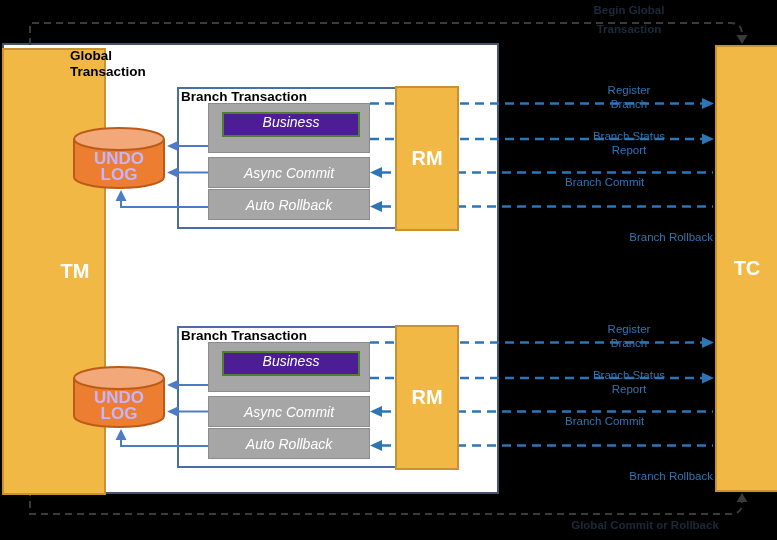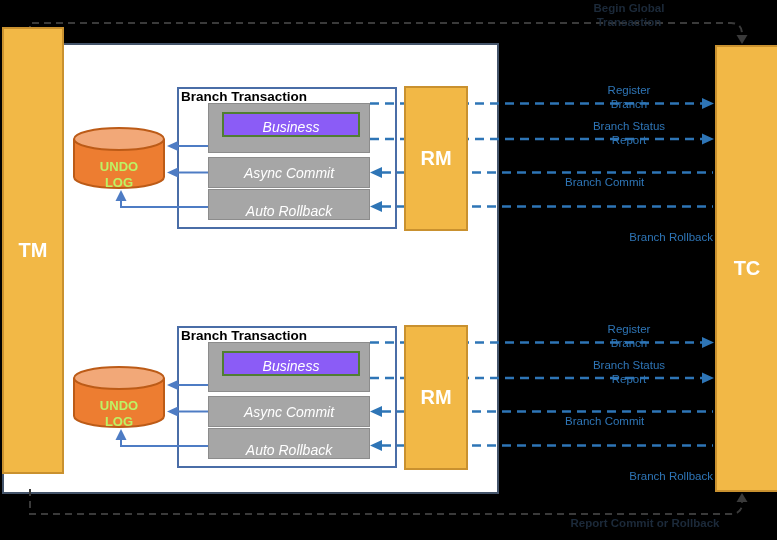--- a/index.html
+++ b/index.html
@@ -2,43 +2,43 @@
 <html><head>
 <meta charset="utf-8">
 <style>
   html,body{margin:0;padding:0;background:#000;}
   #canvas{position:relative;width:777px;height:540px;background:#000;overflow:hidden;
           font-family:"Liberation Sans",sans-serif;}
   .abs{position:absolute;}
   .whitebox{left:2px;top:43px;width:493px;height:447px;background:#fff;border:2px solid #44546A;}
   .actor{background:#F2B846;border:2px solid #C9912F;color:#fff;font-weight:bold;font-size:20px;
          display:flex;align-items:center;justify-content:center;}
-  .tm{left:2px;top:27px;width:58px;height:443px;}
+  .tm{left:2px;top:48px;width:58px;height:443px;padding-left:42px;}
   .tc{left:715px;top:45px;width:60px;height:443px;}
   .gt-title{left:70px;top:48px;width:95px;font-size:13.5px;font-weight:bold;color:#000;line-height:16px;}
-  .darklabel{color:#1C2A3A;font-size:11.5px;font-weight:bold;line-height:14px;text-align:center;}
+  .darklabel{color:#1C2A3A;font-size:11.5px;font-weight:bold;line-height:19px;text-align:center;}
   .begin{left:565px;top:1px;width:128px;}
   .finish{left:560px;top:516px;width:170px;}
   .group{position:absolute;left:0;width:749px;height:150px;}
   .g1{top:87px;} .g2{top:326px;}
   .branchbox{left:177px;top:0;width:216px;height:138px;border:2px solid #4A6DA7;background:transparent;}
   .branchtitle{left:181px;top:2px;font-size:13.5px;font-weight:bold;color:#000;white-space:nowrap;}
   .graybox{background:#A6A6A6;border:1px solid #8C8C8C;}
   .bizwrap{left:208px;top:16px;width:160px;height:48px;}
-  .bizgreen{left:222px;top:25px;width:134px;height:21px;background:#8b5cf6;border:2px solid #507E32;
-            display:flex;align-items:flex-end;justify-content:center;}
+  .bizgreen{left:222px;top:25px;width:134px;height:21px;background:#4c1d95;border:2px solid #507E32;
+            display:flex;align-items:flex-start;justify-content:center;}
   .itl{color:#fff;font-style:italic;font-size:14px;}
   .asyncbox{left:208px;top:70px;width:160px;height:29px;display:flex;align-items:center;justify-content:center;}
-  .autobox{left:208px;top:102px;width:160px;height:29px;display:flex;align-items:flex-end;justify-content:center;}
-  .rm{left:404px;top:-1px;width:60px;height:141px;justify-content:center;}
-  .undotext{left:89px;top:72px;width:60px;text-align:center;color:#bef264;font-weight:bold;
-            font-size:13px;line-height:16px;}
+  .autobox{left:208px;top:102px;width:160px;height:29px;display:flex;align-items:center;justify-content:center;}
+  .rm{left:395px;top:-1px;width:60px;height:141px;justify-content:center;}
+  .undotext{left:89px;top:64px;width:60px;text-align:center;color:#c4b5fd;font-weight:bold;
+            font-size:17px;line-height:16px;}
   .msg{color:#2E75B6;font-size:11.5px;font-weight:normal;line-height:14px;}
   .msg-register{left:594px;top:-4px;width:70px;text-align:center;}
-  .msg-status{left:584px;top:32px;width:90px;text-align:center;}
+  .msg-status{left:584px;top:42px;width:90px;text-align:center;}
   .msg-commit{left:565px;top:88px;width:148px;text-align:left;}
   .msg-rollback{left:565px;top:123px;width:148px;text-align:right;margin-top:20px;}
   svg{display:block;}
 </style>
 </head>
 <body>
 
 <div id="canvas">
 
   <div class="abs whitebox"></div>
@@ -50,23 +50,24 @@
     <polygon points="742,493 736.5,502 747.5,502" fill="#3A3A3A"></polygon>
   </svg>
 
   <div class="abs actor tm">
     <span>TM</span>
   </div>
   <div class="abs actor tc">
     <span>TC</span>
   </div>
 
+  <div class="abs gt-title">Global Transaction</div>
 
   <div class="abs darklabel begin">Begin Global Transaction</div>
-  <div class="abs darklabel finish">Report Commit or Rollback</div>
+  <div class="abs darklabel finish">Global Commit or Rollback</div>
 
   <div class="group g1">
     <div class="abs branchbox"></div>
     <div class="abs branchtitle">Branch Transaction</div>
     <div class="abs graybox bizwrap"></div>
     <div class="abs bizgreen">
       <span class="itl">Business</span>
     </div>
     <div class="abs graybox asyncbox">
       <span class="itl">Async Commit</span>

